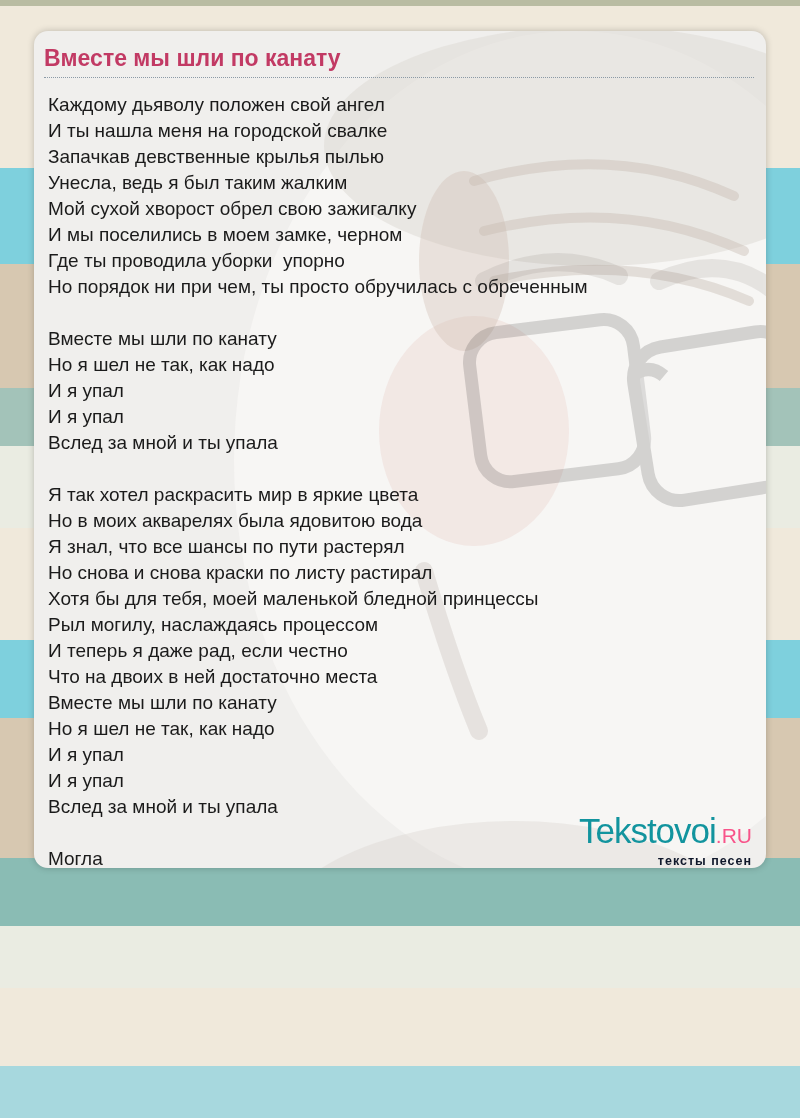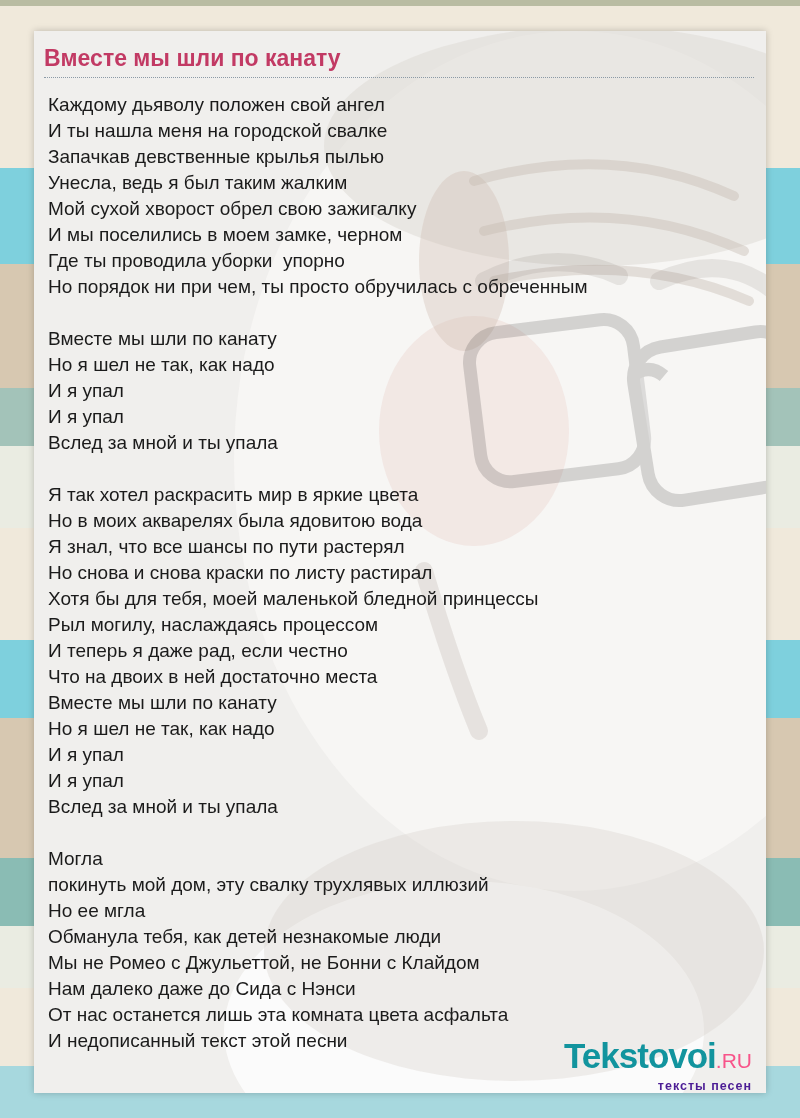--- a/index.html
+++ b/index.html
@@ -15,49 +15,49 @@
       #eaece2 446px,#eaece2 528px,
       #f0e9db 528px,#f0e9db 640px,
       #7ed0dd 640px,#7ed0dd 718px,
       #d7c8b1 718px,#d7c8b1 858px,
       #8abcb4 858px,#8abcb4 926px,
       #eaece2 926px,#eaece2 988px,
       #f0e9db 988px,#f0e9db 1066px,
       #a7d8de 1066px,#a7d8de 1118px);
   }
   .card{
-    position:absolute;left:34px;top:31px;width:732px;height:1062px;
+    position:absolute;left:34px;top:31px;width:732px;height:837px;
     background:#f0efed;box-shadow:0 0 7px rgba(0,0,0,.22);
-    overflow:hidden;z-index:2;
+    overflow:hidden;z-index:2;border-radius:14px;
   }
   .photo{position:absolute;left:0;top:0;width:732px;height:1062px;z-index:0;}
   .content{position:relative;z-index:1;padding:12px 10px 0 8px;}
   h1.page-title{
     font-size:23px;line-height:27px;font-weight:bold;margin:2px 0 5px 2px;
     color:#c23a64;
   }
   .artist-line{font-size:15px;color:#3b3b3b;margin:0 0 9px 2px;}
   .artist-link{color:#62aab8;text-decoration:none;cursor:pointer;}
   .divider{border:0;border-bottom:1px dotted #8b9aa6;margin:0 2px 14px 2px;height:0;}
   .lyrics{
     font-size:19px;line-height:26px;color:#1b1b1b;margin:0 0 0 6px;
     white-space:pre-wrap;
   }
   .logo{
     position:absolute;right:14px;bottom:0px;text-align:right;z-index:3;cursor:pointer;
   }
   .logo-line1{line-height:34px;white-space:nowrap;}
   .logo-main{
-    font-size:35px;font-weight:bold;color:#12949e;letter-spacing:-1px;
+    font-size:35px;font-weight:normal;color:#12949e;letter-spacing:-1px;
   }
   .logo-tld{
     font-size:21px;font-weight:normal;color:#f8548a;letter-spacing:0;
   }
   .logo-tagline{
-    font-size:12.5px;font-weight:bold;color:#4c1d95;letter-spacing:1px;
+    font-size:12.5px;font-weight:bold;color:#0f172a;letter-spacing:1px;
     line-height:13px;margin-top:0px;
   }
 </style>
 </head>
 <body>
 
 <div class="card">
 
   <svg class="photo" viewBox="0 0 732 1062" xmlns="http://www.w3.org/2000/svg" aria-hidden="true">
     <ellipse cx="540" cy="430" rx="340" ry="430" fill="#fbfaf9" opacity="0.6"></ellipse>

